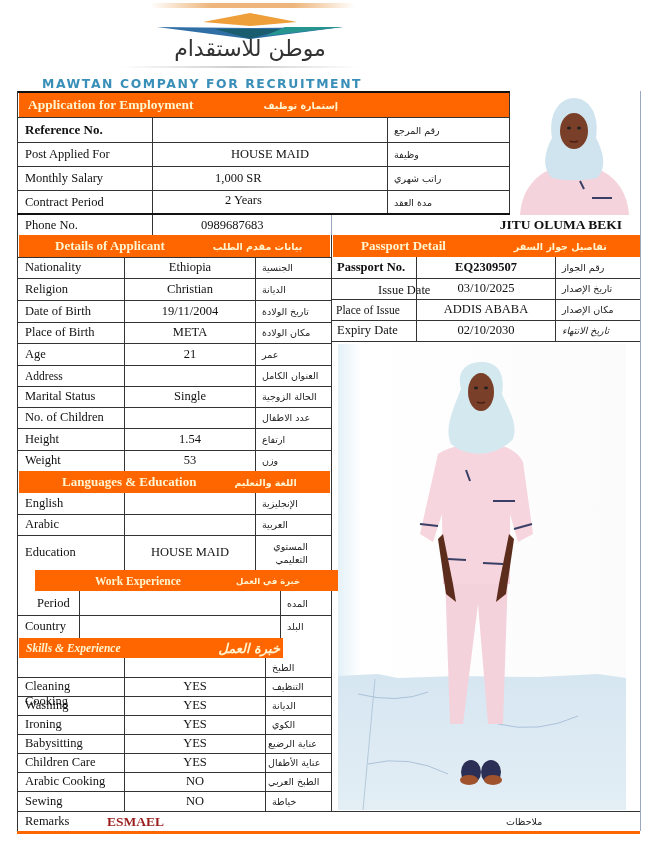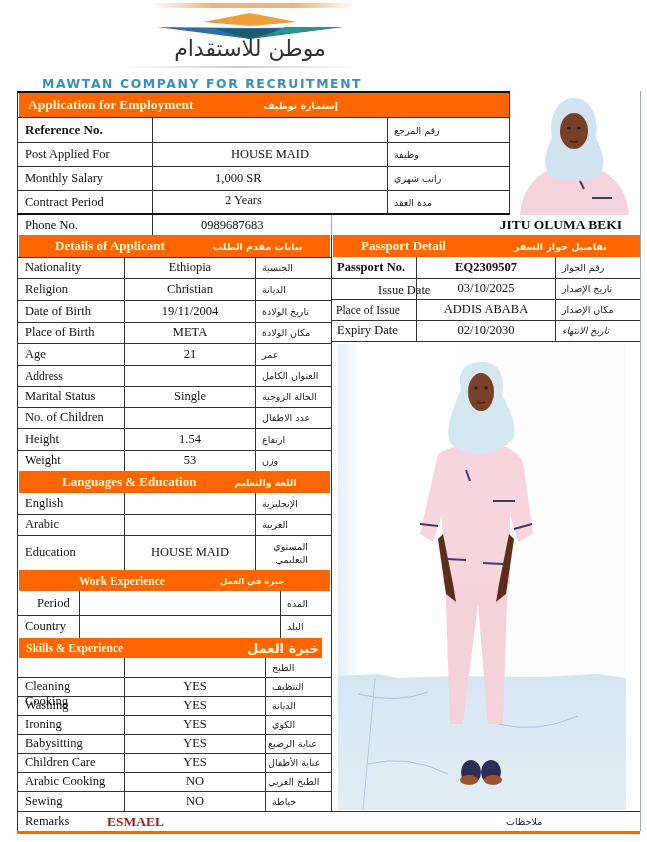--- a/index.html
+++ b/index.html
@@ -180,35 +180,35 @@
 <div class="cell ar" style="left:256px; top:514px; width:75px; height:21px;">العربية</div>
 <div class="hline" style="left:17px; top:535px; width:314px;"></div>
 
 <div class="cell" style="left:19px; top:535px; width:105px; height:35px;">Education</div>
 <div class="cell center" style="left:125px; top:535px; width:130px; height:35px;">HOUSE MAID</div>
 <div class="cell ar" style="left:256px; top:535px; width:75px; height:35px; white-space:normal; line-height:13px; width:58px; direction:rtl; text-align:right;">المستوي التعليمي</div>
 
 <div class="vline" style="left:124px; top:493px; height:77px;"></div>
 <div class="vline" style="left:255px; top:493px; height:77px;"></div>
 
-<div class="hdr" style="left:19px; top:570px; width:311px; height:21px;">
+<div class="hdr" style="left:35px; top:570px; width:311px; height:21px;">
   <span style="margin-left:60px; font-size:11.5px;">Work Experience</span>
   <span class="ar" style="margin-left:55px; font-size:8.5px;">خبرة في العمل</span>
 </div>
 <div class="cell" style="left:31px; top:591px; width:60px; height:24px;">Period</div>
 <div class="cell" style="left:80px; top:591px; width:200px; height:24px;"></div>
 <div class="cell ar" style="left:281px; top:591px; width:50px; height:24px;">المده</div>
 <div class="hline" style="left:17px; top:615px; width:314px;"></div>
 <div class="cell" style="left:19px; top:615px; width:60px; height:23px;">Country</div>
 <div class="cell" style="left:80px; top:615px; width:200px; height:23px;"></div>
 <div class="cell ar" style="left:281px; top:615px; width:50px; height:23px;">البلد</div>
 <div class="vline" style="left:79px; top:591px; height:47px;"></div>
 <div class="vline" style="left:280px; top:591px; height:47px;"></div>
 
-<div class="hdr" style="left:19px; top:638px; width:303px; height:20px;">
+<div class="hdr" style="left:19px; top:638px; width:264px; height:20px;font-style:italic;">
   <span style="margin-left:7px; font-size:11.5px;">Skills &amp; Experience</span>
   <span class="ar" style="margin-left:auto; margin-right:3px; font-size:13px;">خبرة العمل</span>
 </div>
 
 <div class="cell" style="left:19px; top:692px; width:105px; height:19px;">Cooking</div>
 <div class="cell center" style="left:125px; top:658px; width:140px; height:19px;"></div>
 <div class="cell ar" style="left:266px; top:658px; width:64px; height:19px;">الطبخ</div>
 <div class="hline" style="left:17px; top:677px; width:314px;"></div>
 
 <div class="cell" style="left:19px; top:677px; width:105px; height:19px;">Cleaning</div>

